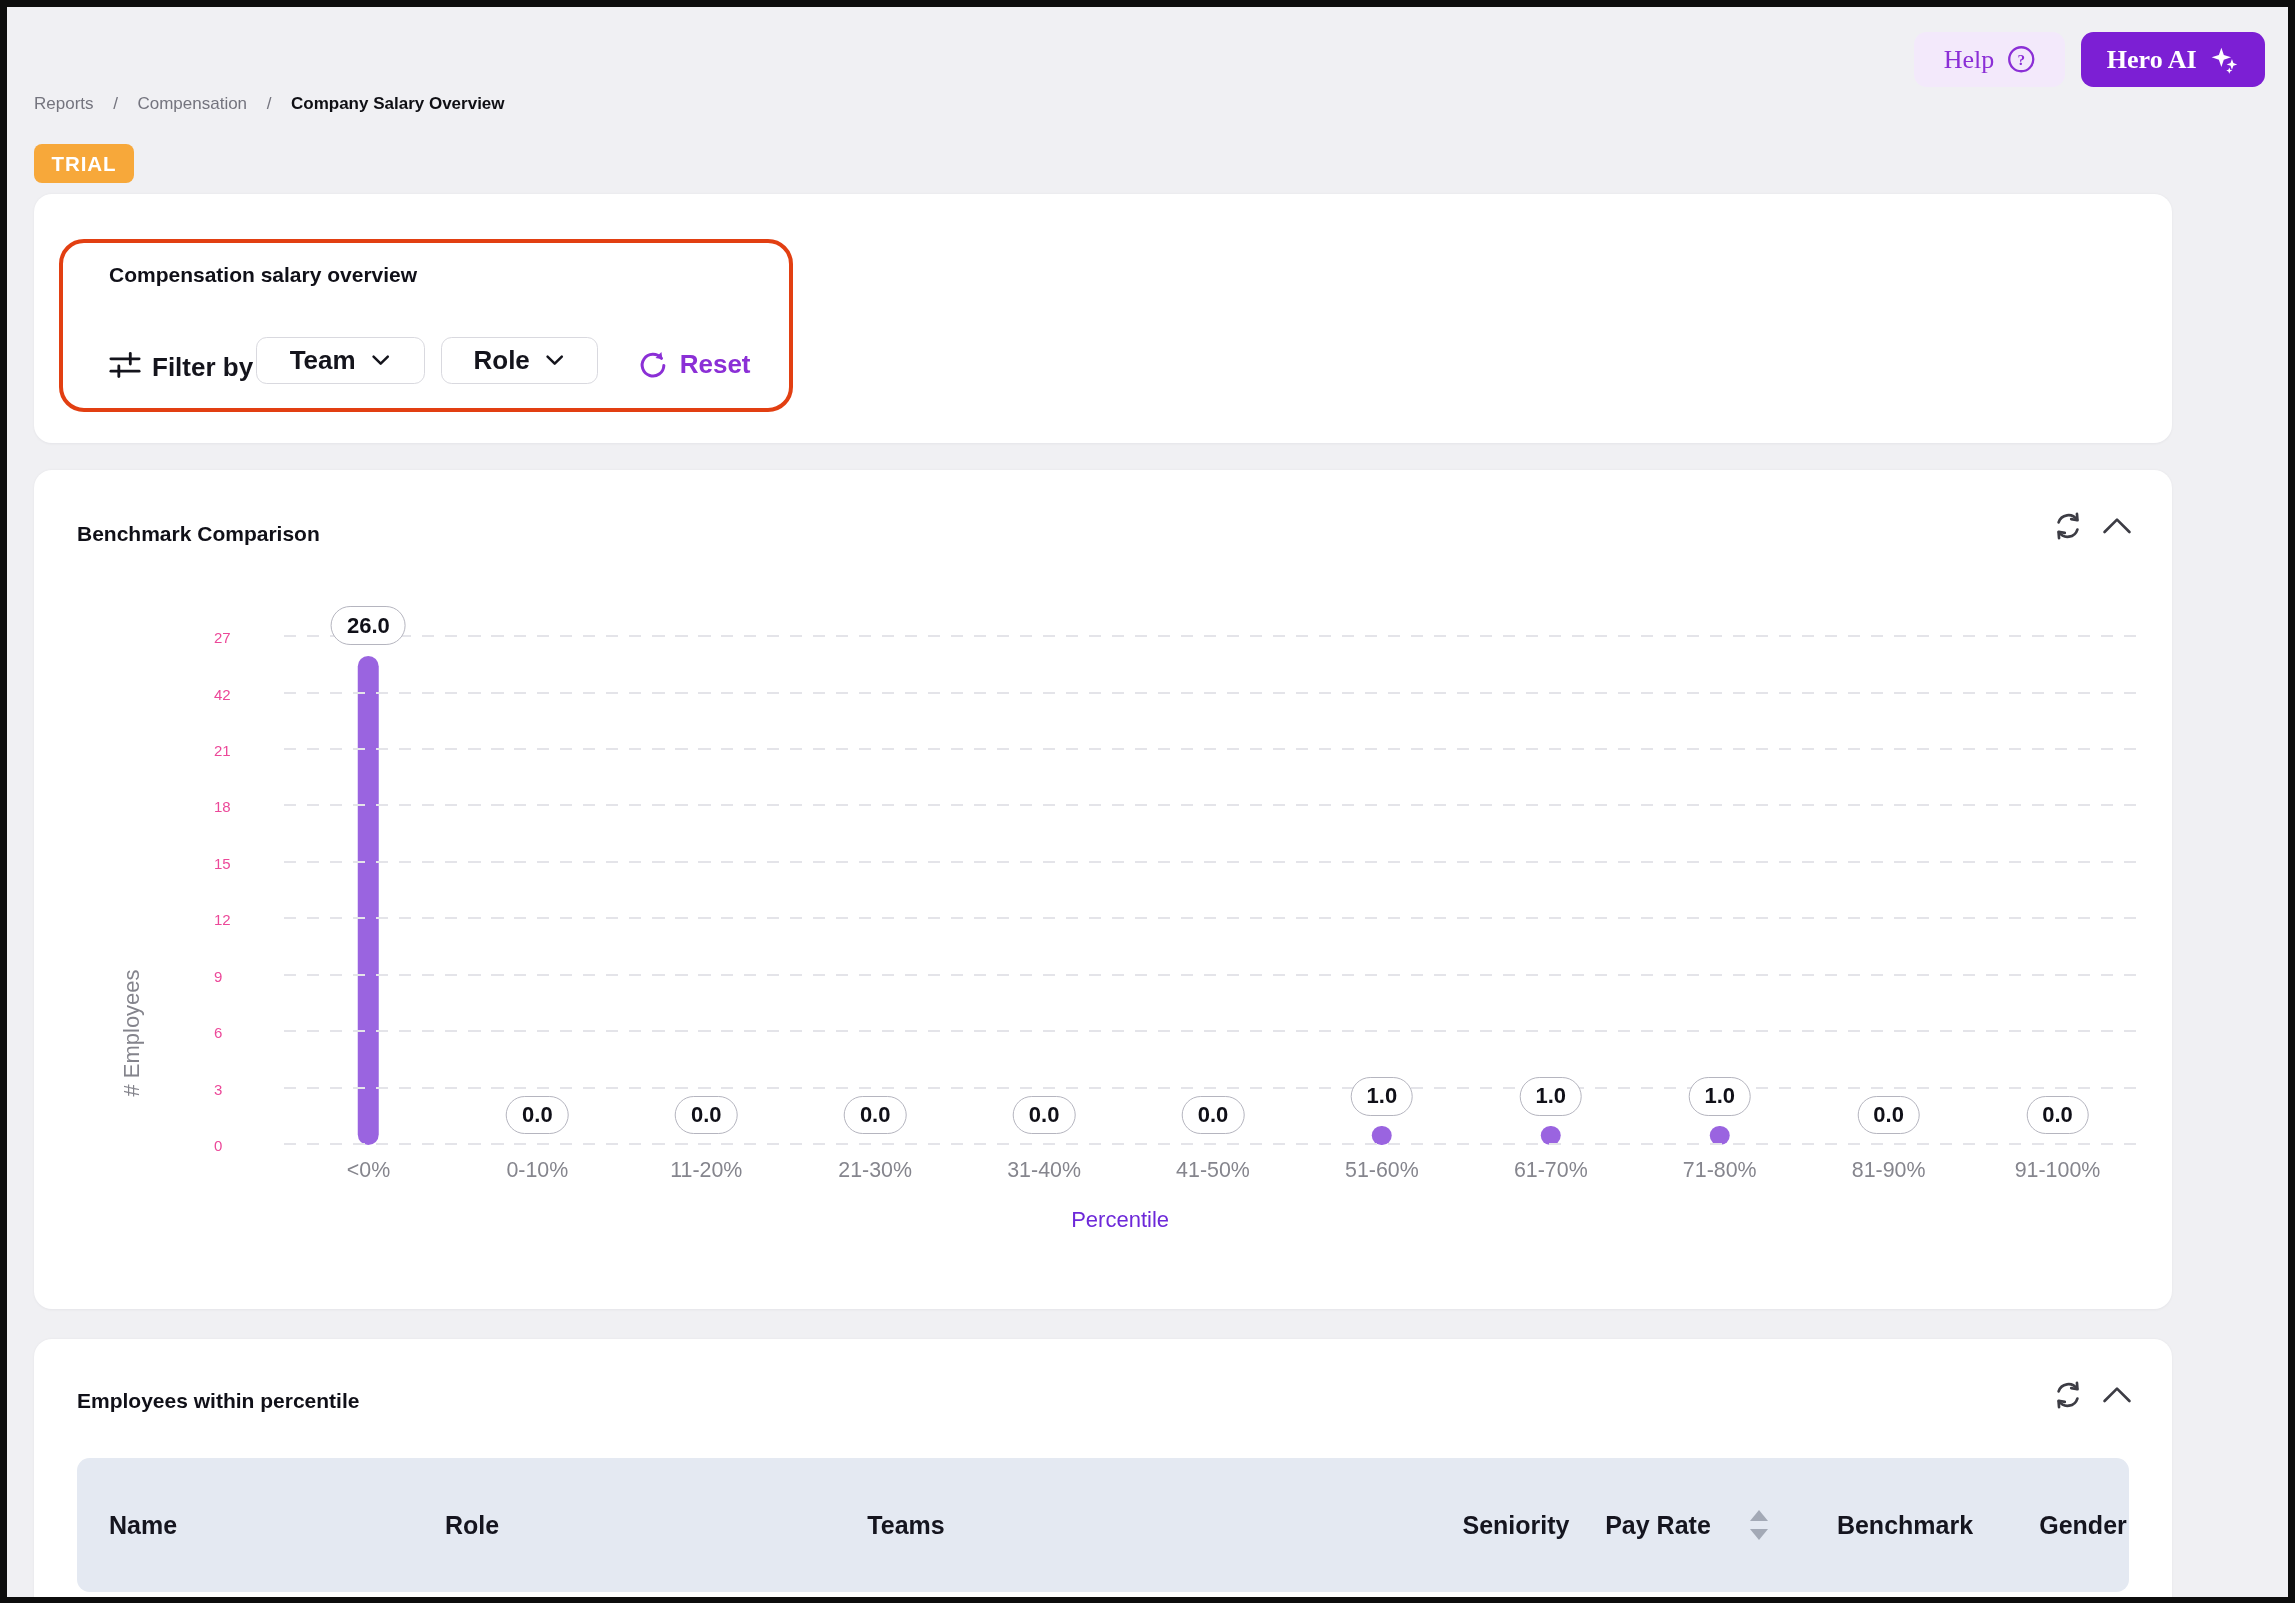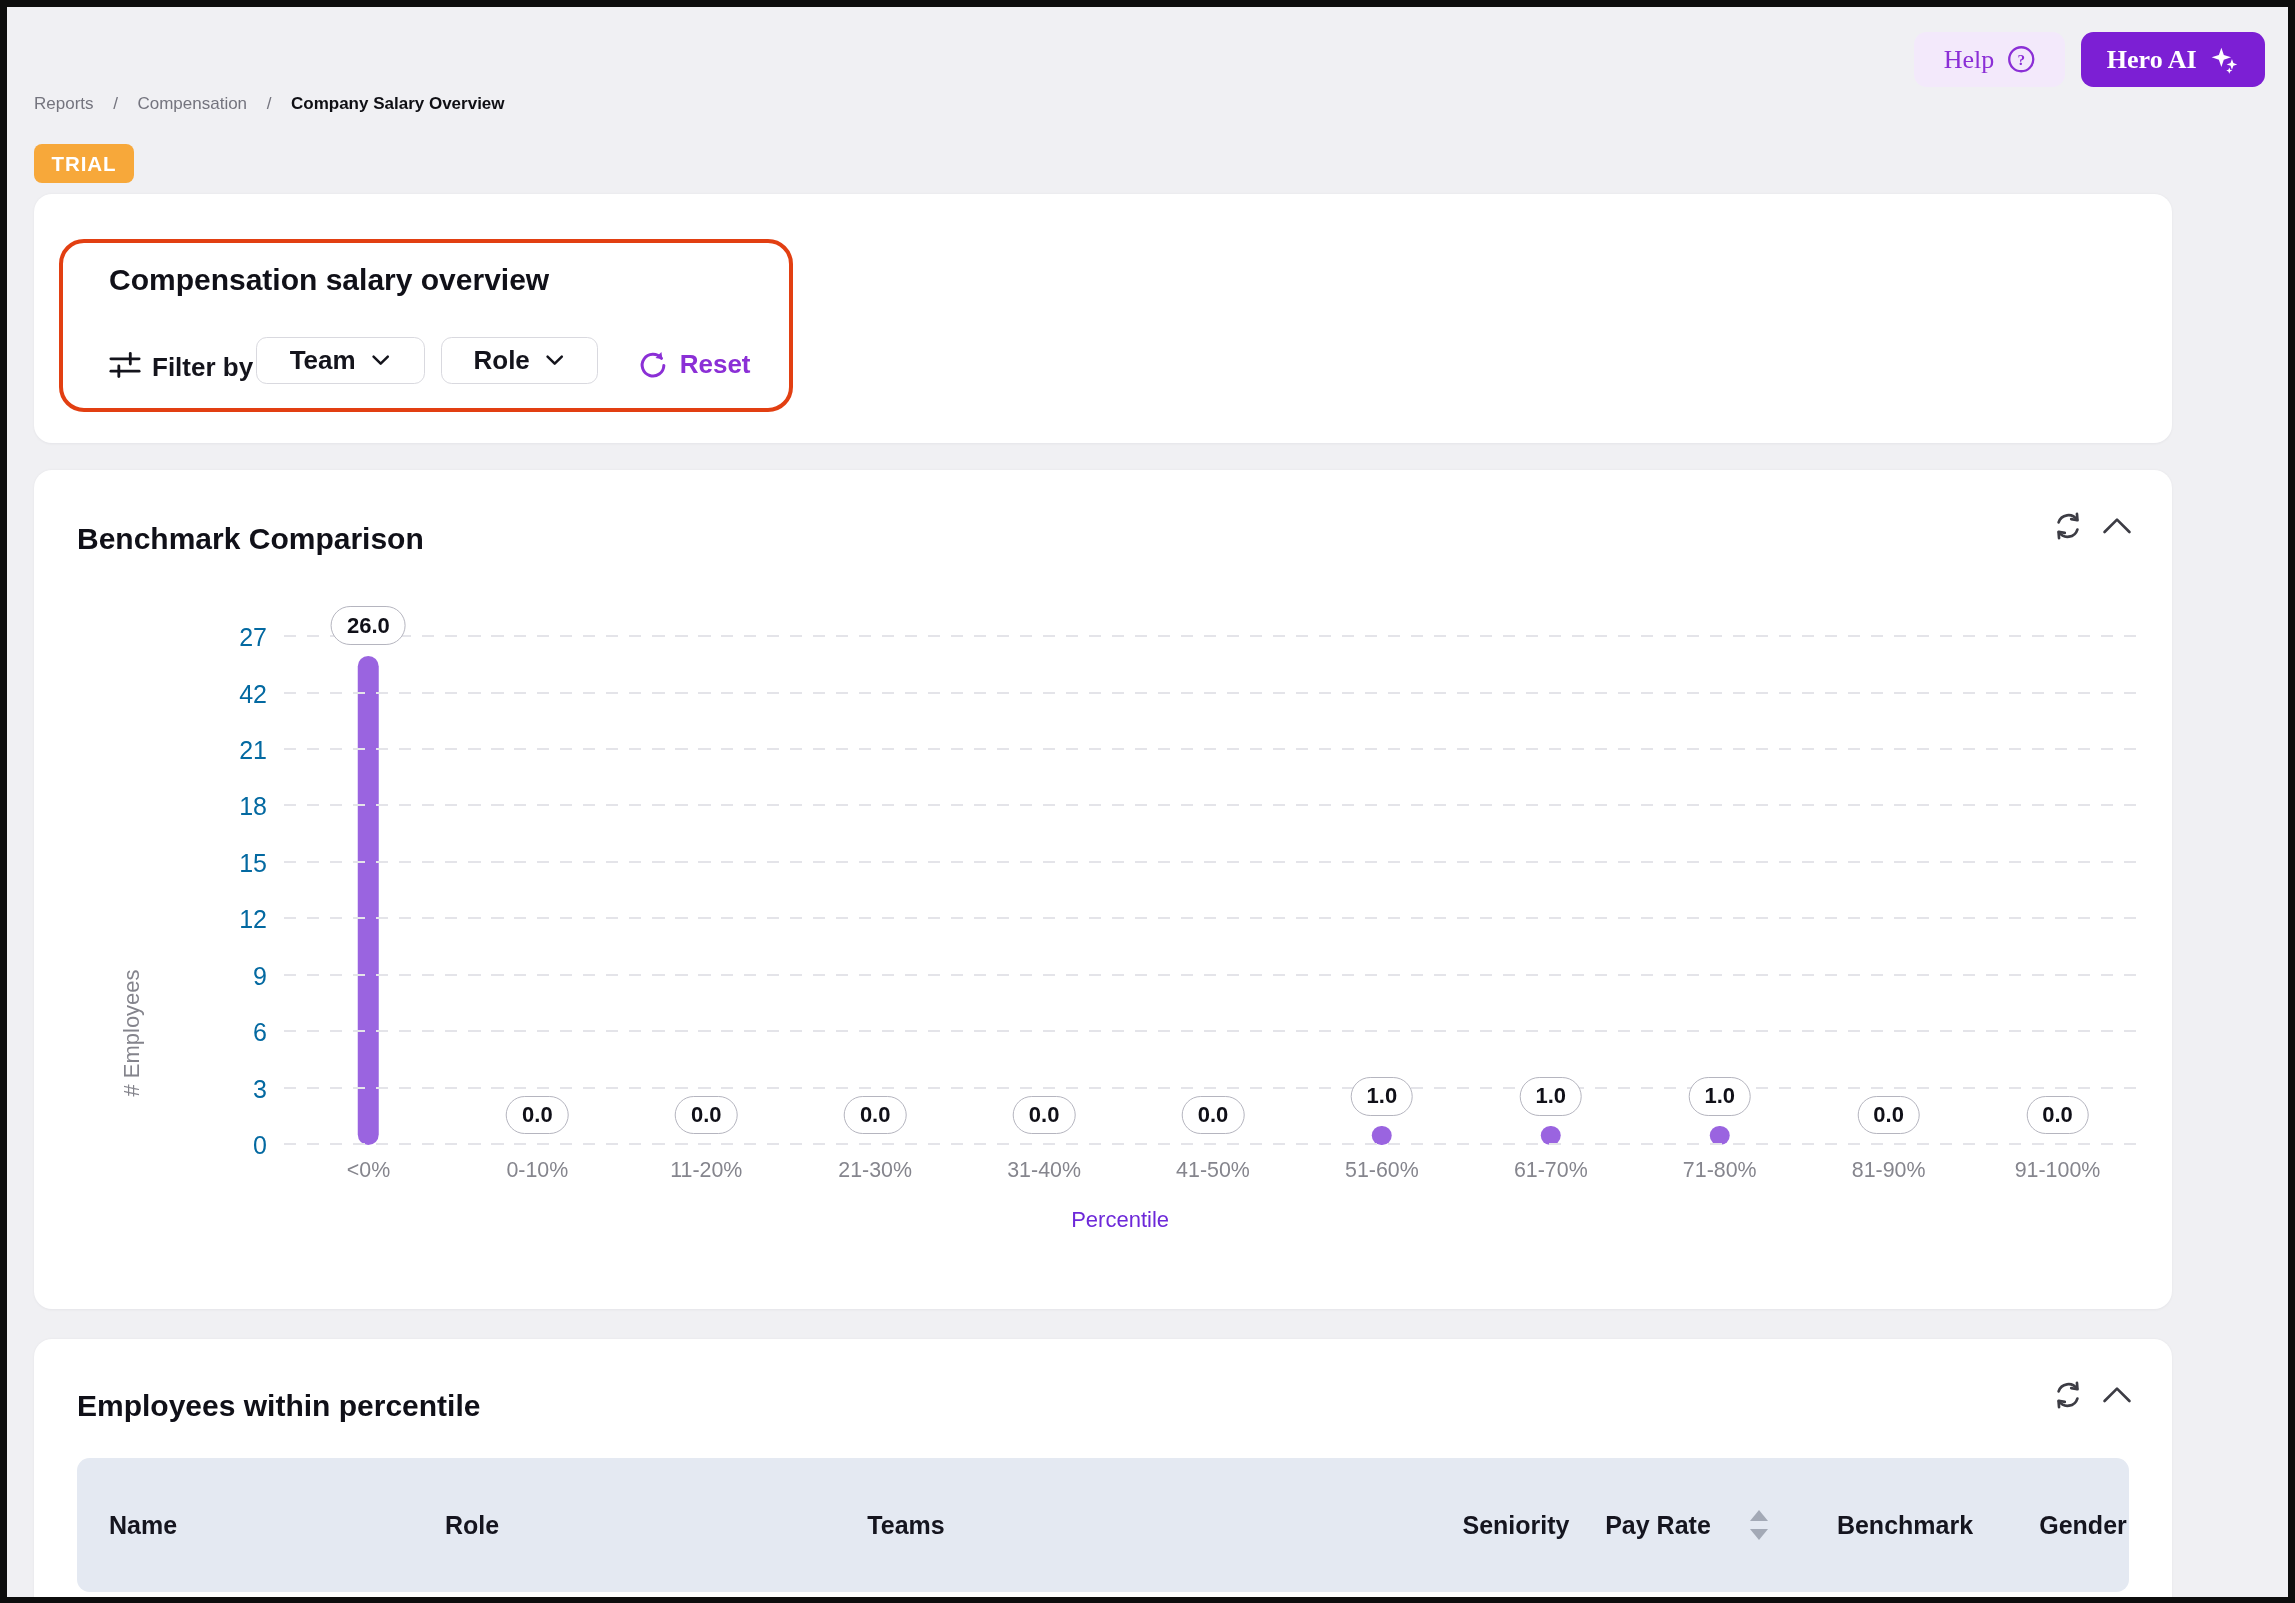--- a/index.html
+++ b/index.html
@@ -31,21 +31,21 @@
                  font-size:20.5px; display:flex; align-items:center; justify-content:center;
                  letter-spacing:0.9px; }
 
   
   .card { position:absolute; left:27px; width:2138px; background:#ffffff;
           border-radius:18px; box-shadow:0 0.9px 2.7px rgba(20,20,40,0.05); }
   .card-overview   { top:187px;  height:249px; }
   .card-benchmark  { top:463px;  height:839px; }
   .card-employees  { top:1332px; height:374px; }
 
-  .card-title { font-size:30px; font-weight:700; color:#101018; }
+  .card-title { font-size:21px; font-weight:700; color:#101018; }
 
   
   .red-box { position:absolute; left:25px; top:45px; width:734px; height:173px;
              border:4.5px solid #e23f12; border-radius:25px; }
   .red-box .card-title { position:absolute; left:46px; top:19.6px; }
   .overview-icon { position:absolute; left:45px; top:107px; }
   .filterby-label { position:absolute; left:89px; top:109px; font-size:26px; font-weight:700; color:#14141c; }
   .filter-btn { position:absolute; top:94px; height:47px; background:#fff;
                 border:1.8px solid #d9d9df; border-radius:10.7px; display:flex;
                 align-items:center; justify-content:center; gap:14.3px;
@@ -60,22 +60,22 @@
   .card-icons { position:absolute; right:39px; top:39px; display:flex; gap:16px; align-items:center; }
   .icon-btn { cursor:pointer; display:flex; align-items:center; justify-content:center; }
 
   .bench-title { position:absolute; left:43px; top:52px; }
   .emp-title   { position:absolute; left:43px; top:50px; }
 
   
   .chart-area { position:absolute; left:250px; top:167px; width:1858px; height:508px; }
   .gridline { position:absolute; left:0; width:100%; height:1.8px;
               background:repeating-linear-gradient(90deg,#e4e4e9 0 12.5px,transparent 12.5px 23px); }
-  .ytick { position:absolute; left:-70px; width:53px; text-align:right;
-           font-size:25px; color:#0369a1; transform:translateY(50%); }
+  .ytick { position:absolute; left:-70px; width:53px; 
+           font-size:15px; color:#ec4899; transform:translateY(50%); }
   .cols { position:absolute; inset:0; display:flex; }
   .col { position:relative; flex:1; }
   .bar { position:absolute; left:50%; transform:translateX(-50%); bottom:0;
          width:20.5px; border-radius:10.7px; }
   .pill { position:absolute; left:50%; transform:translateX(-50%);
           background:#ffffff; border:1.8px solid #b5b5bf; border-radius:21.4px;
           padding:5.3px 15px; font-size:22px; font-weight:700; color:#101018;
           white-space:nowrap; z-index:3; }
   .xcat { position:absolute; left:50%; transform:translateX(-50%); top:calc(100% + 12.5px);
           font-size:21.4px; color:#85858d; white-space:nowrap; }

